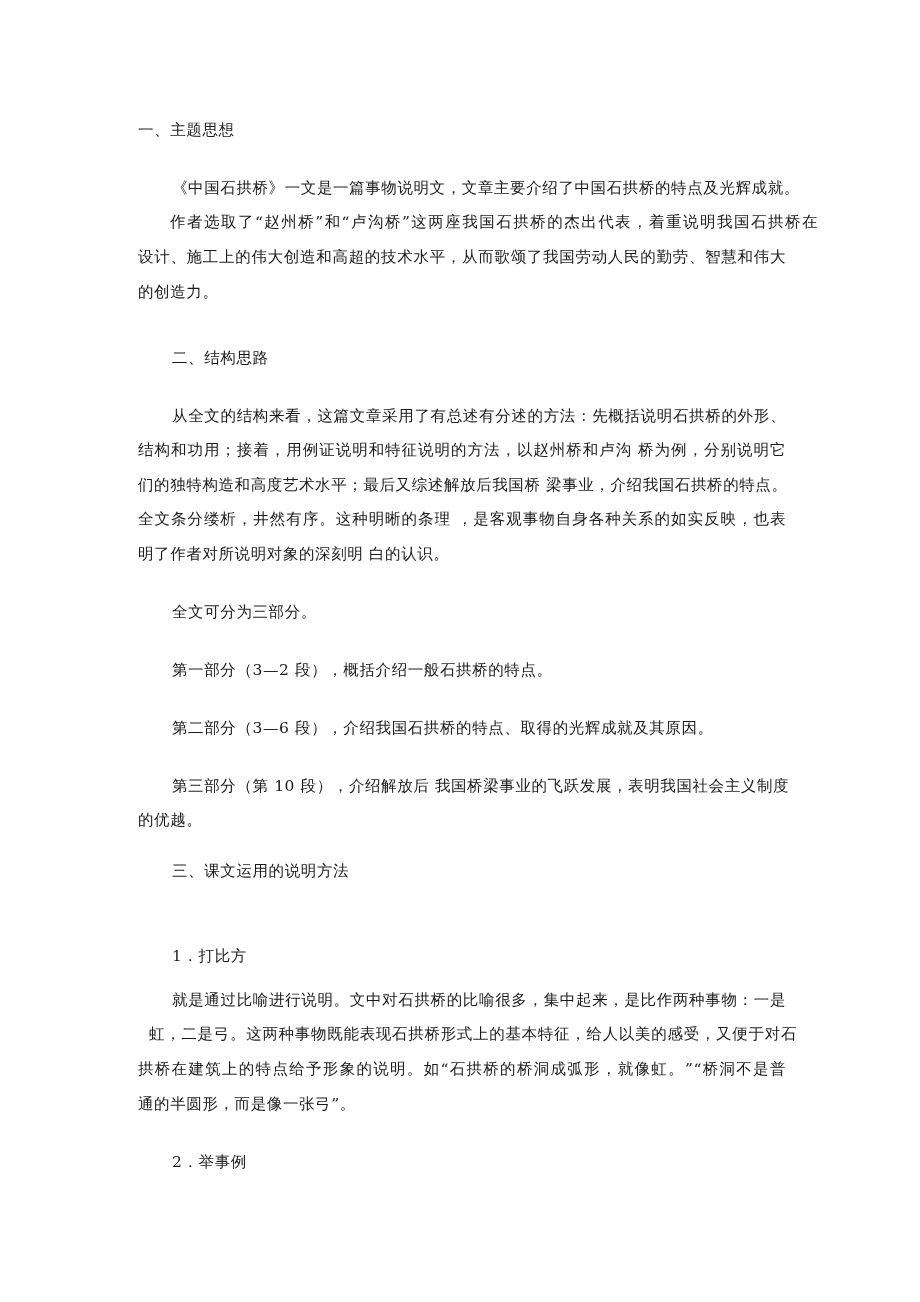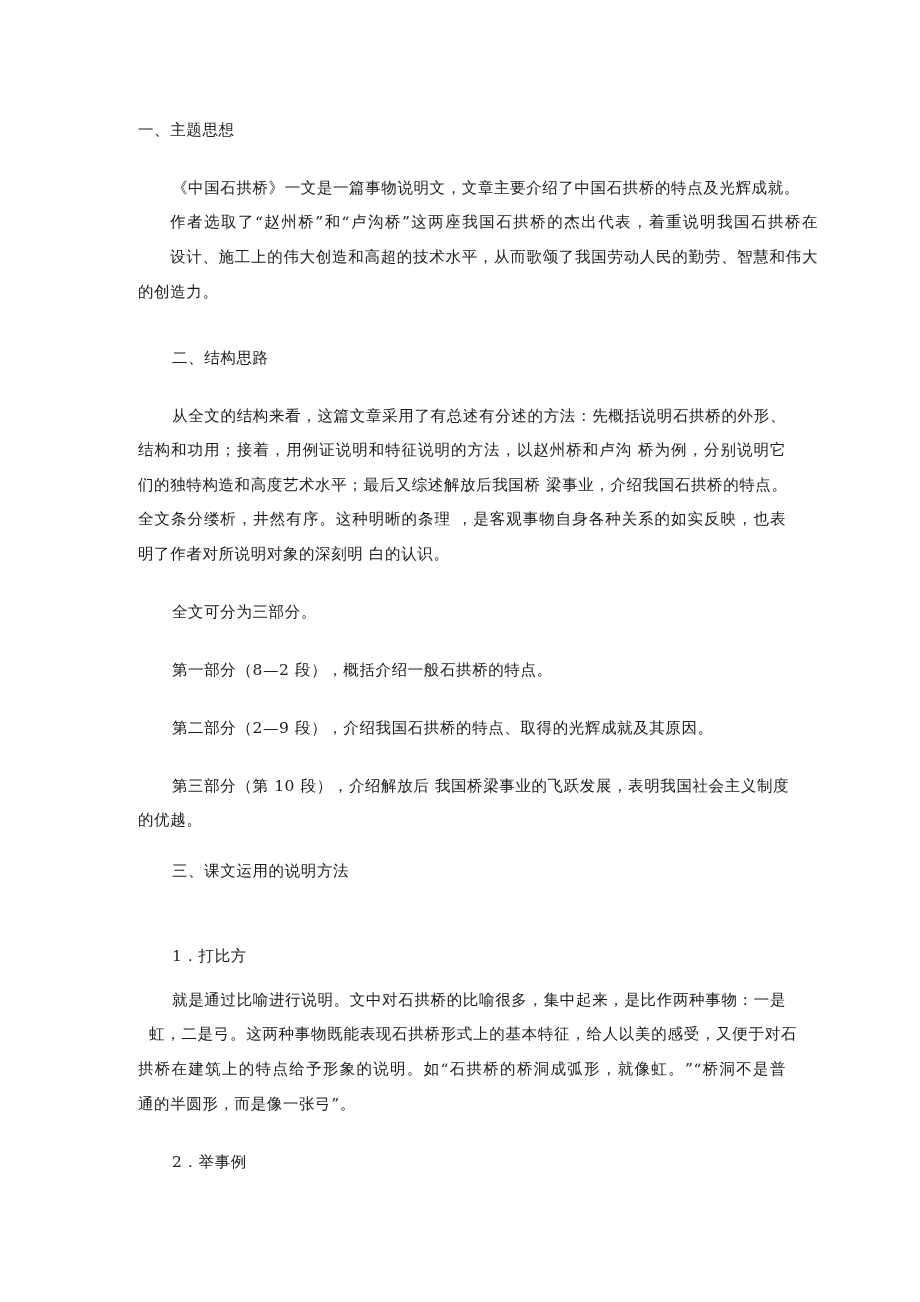--- a/index.html
+++ b/index.html
@@ -25,33 +25,33 @@
   .justify-ind { width: 614px; text-align: justify; text-align-last: justify; }
 </style>
 </head>
 <body>
 
 <div class="page">
 
   <div class="line" style="top:120px;">一、主题思想</div>
   <div class="line indent justify-ind" style="top:178px;">《中国石拱桥》一文是一篇事物说明文，文章主要介绍了中国石拱桥的特点及光辉成就。</div>
   <div class="line justify" style="top:212px;margin-left:32px;">作者选取了“赵州桥”和“卢沟桥”这两座我国石拱桥的杰出代表，着重说明我国石拱桥在</div>
-  <div class="line justify" style="top:247px;margin-left:32px;">设计、施工上的伟大创造和高超的技术水平，从而歌颂了我国劳动人民的勤劳、智慧和伟大</div>
+  <div class="line justify" style="top:247px;">设计、施工上的伟大创造和高超的技术水平，从而歌颂了我国劳动人民的勤劳、智慧和伟大</div>
   <div class="line" style="top:282px;">的创造力。</div>
 
   <div class="line indent" style="top:348px;">二、结构思路</div>
   <div class="line indent justify-ind" style="top:406px;">从全文的结构来看，这篇文章采用了有总述有分述的方法：先概括说明石拱桥的外形、</div>
   <div class="line justify" style="top:440px;">结构和功用；接着，用例证说明和特征说明的方法，以赵州桥和卢沟  桥为例，分别说明它</div>
   <div class="line justify" style="top:475px;">们的独特构造和高度艺术水平；最后又综述解放后我国桥  梁事业，介绍我国石拱桥的特点。</div>
   <div class="line justify" style="top:509px;">全文条分缕析，井然有序。这种明晰的条理  ，是客观事物自身各种关系的如实反映，也表</div>
   <div class="line" style="top:544px;">明了作者对所说明对象的深刻明  白的认识。</div>
 
   <div class="line indent" style="top:602px;">全文可分为三部分。</div>
-  <div class="line indent" style="top:660px;">第一部分（8—2 段），概括介绍一般石拱桥的特点。</div>
-  <div class="line indent" style="top:718px;">第二部分（2—9 段），介绍我国石拱桥的特点、取得的光辉成就及其原因。</div>
+  <div class="line indent" style="top:660px;">第一部分（3—2 段），概括介绍一般石拱桥的特点。</div>
+  <div class="line indent" style="top:718px;">第二部分（3—6 段），介绍我国石拱桥的特点、取得的光辉成就及其原因。</div>
   <div class="line indent justify-ind" style="top:776px;">第三部分（第 10 段），介绍解放后  我国桥梁事业的飞跃发展，表明我国社会主义制度</div>
   <div class="line" style="top:810px;">的优越。</div>
 
   <div class="line indent" style="top:861px;">三、课文运用的说明方法</div>
   <div class="line indent" style="top:932px;margin-top:14px;">1．打比方</div>
   <div class="line indent justify-ind" style="top:990px;">就是通过比喻进行说明。文中对石拱桥的比喻很多，集中起来，是比作两种事物：一是</div>
   <div class="line justify" style="top:1024px;padding-left:11px;">虹，二是弓。这两种事物既能表现石拱桥形式上的基本特征，给人以美的感受，又便于对石</div>
   <div class="line justify" style="top:1059px;">拱桥在建筑上的特点给予形象的说明。如“石拱桥的桥洞成弧形，就像虹。”“桥洞不是普</div>
   <div class="line" style="top:1094px;">通的半圆形，而是像一张弓”。</div>
 

